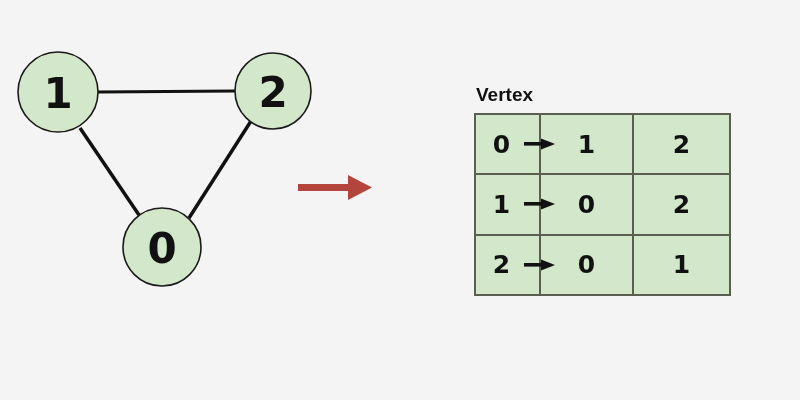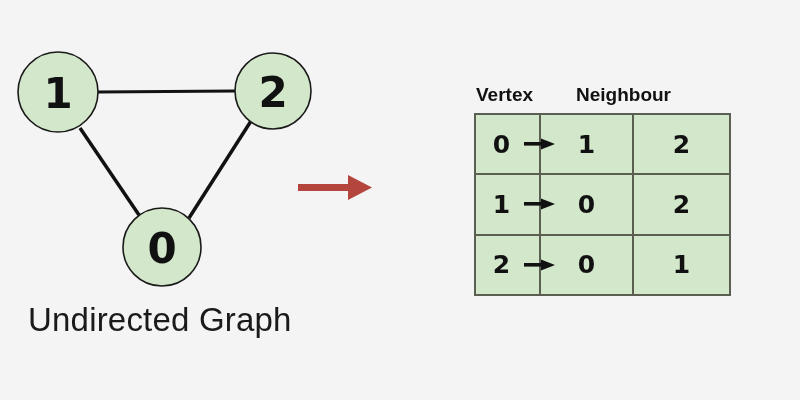--- a/index.html
+++ b/index.html
@@ -158,32 +158,30 @@
           <circle cx="273" cy="91" r="38" fill="#d3e7ca" stroke="#1a1a1a" stroke-width="1.6"></circle>
           <text class="node-label" x="273" y="92">2</text>
         </g>
         <g>
           <circle cx="162" cy="247" r="39" fill="#d3e7ca" stroke="#1a1a1a" stroke-width="1.6"></circle>
           <text class="node-label" x="162" y="248">0</text>
         </g>
       </g>
     </svg>
 
-    <div class="caption" id="caption-graph">Undirected Graph</div>
   </div>
 
   <svg id="transition-arrow" viewBox="0 0 76 32">
     <rect x="0" y="12" width="54" height="7" fill="#b4453c"></rect>
     <polygon points="50,3 74,15.5 50,28" fill="#b4453c"></polygon>
   </svg>
 
   <div id="list-figure">
 
     <div class="col-header" id="header-vertex">Vertex</div>
-    <div class="col-header" id="header-neighbour">Neighbour</div>
 
     <table id="adj-table">
       <tbody>
         <tr>
           <td class="col-vertex vertex-cell">
             <span class="vtext">0</span>
             <svg class="cell-arrow" viewBox="0 0 32 12">
               <rect x="0" y="4" width="20" height="3.6" fill="#111111"></rect>
               <polygon points="17,0.6 31,6 17,11.4" fill="#111111"></polygon>
             </svg>

